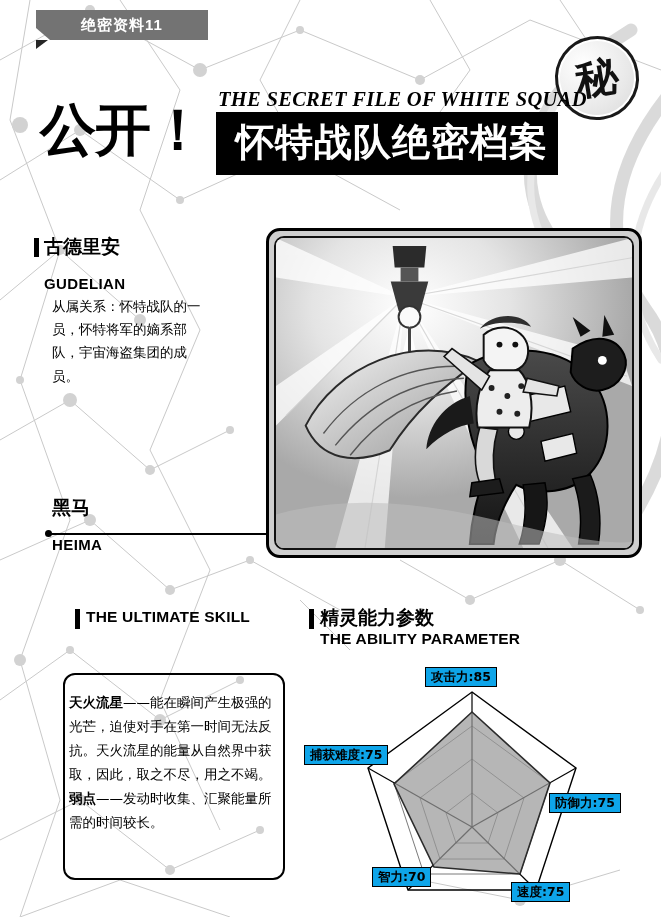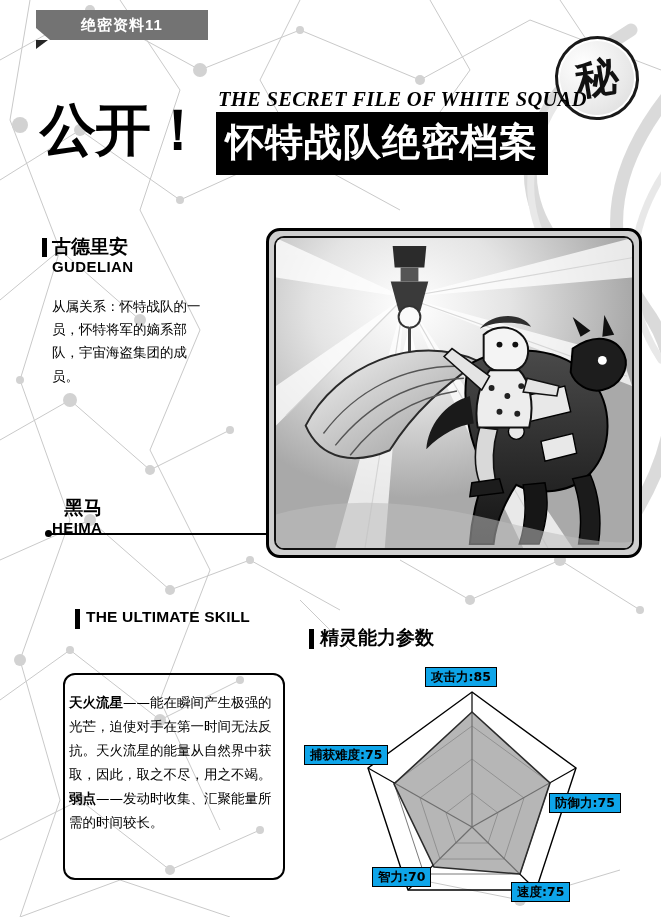--- a/index.html
+++ b/index.html
@@ -115,21 +115,21 @@
   }
   .title-cn-box {
     position: absolute;
     left: 176px;
     top: 24px;
     background: #000;
     color: #fff;
     font-size: 38px;
     font-weight: bold;
     font-family: "DejaVu Sans", sans-serif;
-    padding: 5px 10px 7px 10px;
+    padding: 5px 10px 7px 20px;
     letter-spacing: 1px;
     white-space: nowrap;
   }
 
   
   .name-block { position: absolute; }
   .name-block .bar {
     position: absolute;
     left: -10px;
     top: 2px;
@@ -142,21 +142,21 @@
     font-weight: bold;
     font-family: "DejaVu Sans", sans-serif;
     line-height: 1.1;
   }
   .name-en {
     font-size: 15px;
     font-weight: bold;
     font-family: "Liberation Sans", sans-serif;
     letter-spacing: .4px;
     line-height: 1.15;
-    margin-top: 1px;
+    margin-top: 18px;
   }
 
   .leader-line {
     position: absolute;
     background: #000;
     height: 1.5px;
   }
   .leader-dot {
     position: absolute;
     width: 7px;
@@ -334,31 +334,31 @@
 <div class="seal">
   <span>秘</span>
 </div>
 
 <div class="title-wrap">
   <div class="title-en">THE SECRET FILE OF WHITE SQUAD</div>
   <div class="title-cn-big">公开！</div>
   <div class="title-cn-box">怀特战队绝密档案</div>
 </div>
 
-<div class="name-block" style="left:52px; top:236px;">
+<div class="name-block" style="left:44px; top:236px;">
   <div class="bar"></div>
   <div class="name-cn">古德里安</div>
   <div class="name-en">GUDELIAN</div>
 </div>
 
 <div class="desc">
   <p>从属关系：怀特战队的一员，怀特将军的嫡系部队，宇宙海盗集团的成员。</p>
 </div>
 
-<div class="name-block" style="left:52px; top:497px;text-align:right;">
+<div class="name-block" style="left:52px; top:497px;">
   <div class="name-cn">黑马</div>
   <div class="name-en">HEIMA</div>
 </div>
 <div class="leader-dot" style="left:45px; top:530px;"></div>
 <div class="leader-line" style="left:51px; top:533px; width:275px;"></div>
 
 <div class="art-frame">
   <div class="art-inner">
     <svg viewBox="0 0 360 314" width="100%" height="100%" preserveAspectRatio="none">
       <defs>
@@ -461,23 +461,24 @@
   <div class="bar"></div>
   <div class="sec-en">THE ULTIMATE SKILL</div>
 </div>
 
 <div class="skill-box">
   <span style="font-weight:bold;">天火流星</span><span>——能在瞬间产生极强的光芒，迫使对手在第一时间无法反抗。天火流星的能量从自然界中获取，因此，取之不尽，用之不竭。</span>
   <br>
   <span style="font-weight:bold;">弱点</span><span>——发动时收集、汇聚能量所需的时间较长。</span>
 </div>
 
-<div class="sec-head" style="left:320px; top:607px;margin-top:20px;">
+<div class="sec-head" style="left:320px; top:607px;">
   <div class="bar"></div>
   <div class="sec-cn">精灵能力参数</div>
+  <div class="sec-en">THE ABILITY PARAMETER</div>
 </div>
 
 <div class="radar-box">
   <svg viewBox="0 0 325 243" width="325" height="243">
 
     <g fill="none" stroke="#000" stroke-width="1.4">
       <polygon points="162,25 266,101 226,223 98,223 58,101"></polygon>
     </g>
     <g fill="none" stroke="#7a7a7a" stroke-width="1">
       <polygon points="162,59 240,116 210,207 114,207 84,116"></polygon>

